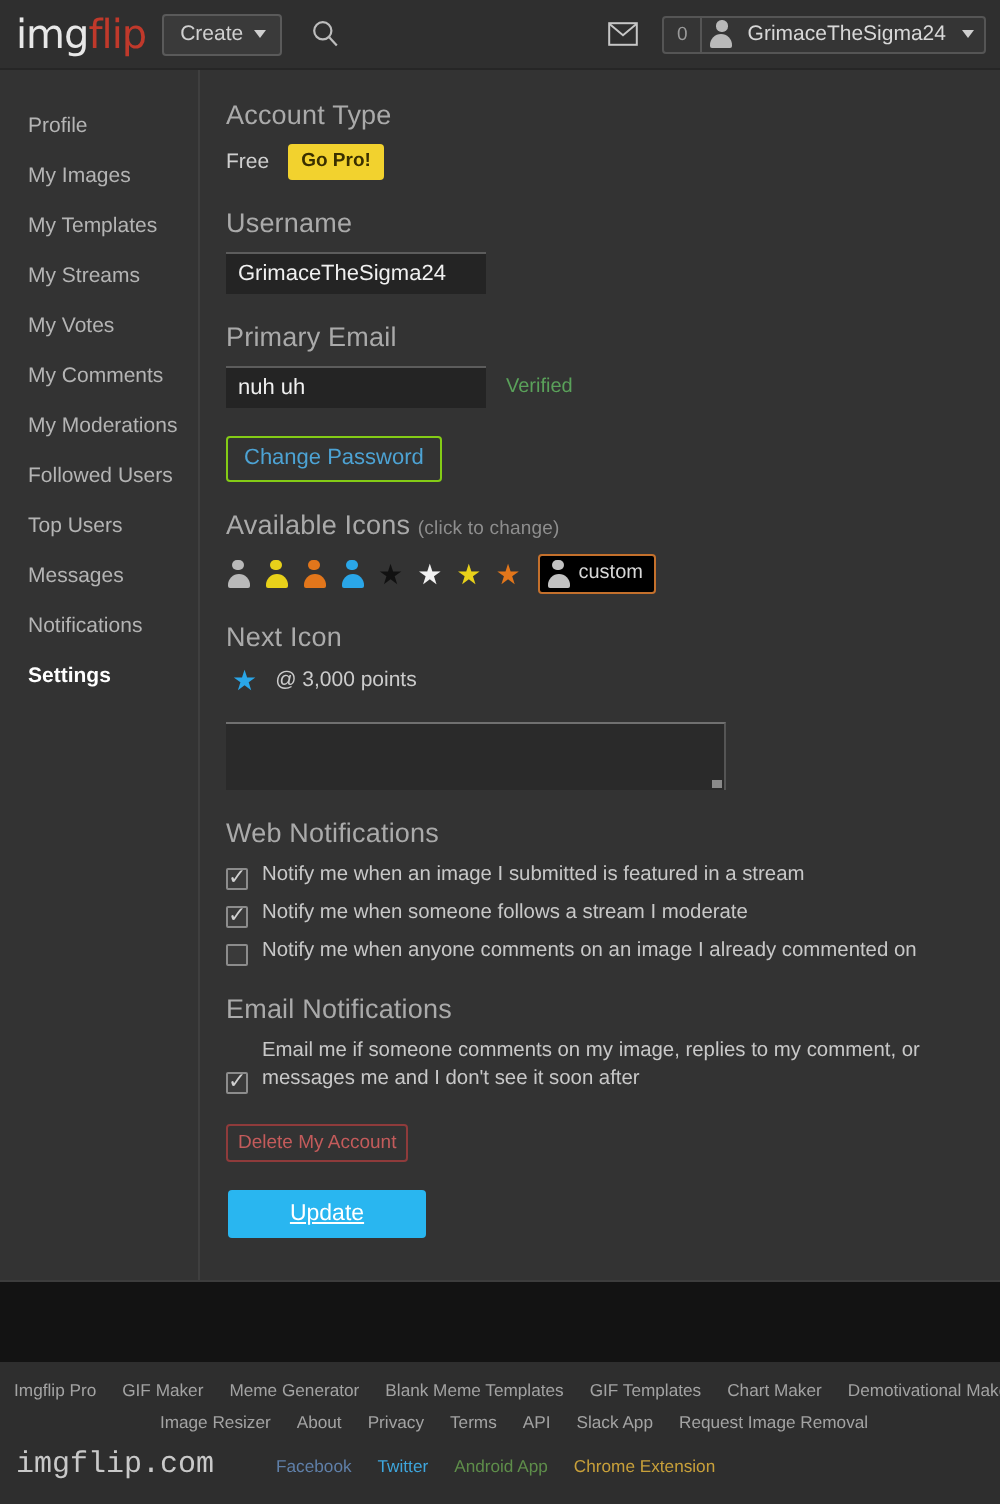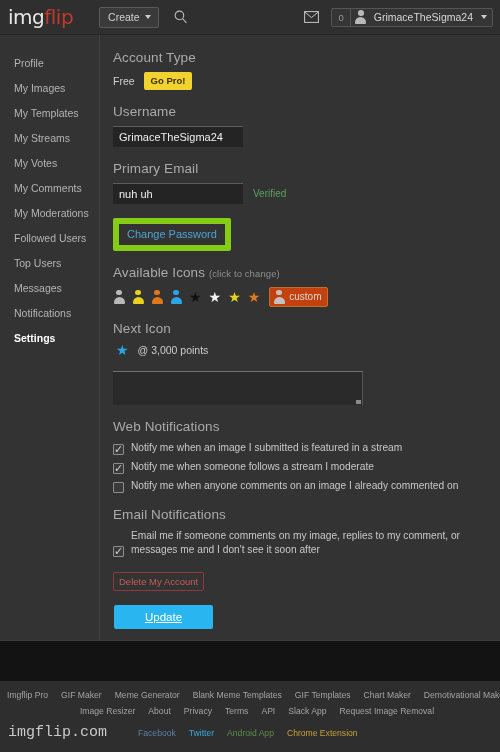--- a/index.html
+++ b/index.html
@@ -19,21 +19,21 @@
     border-bottom: 1px solid #262626;
     display: flex; align-items: center;
   }
   .logo {
     font-size: 20px; letter-spacing: -0.5px; margin-left: 8px;
     font-family: "DejaVu Sans", sans-serif; font-weight: 400;
   }
   .logo .img { color: #e8e8e8; }
   .logo .flip { color: #c0392b; }
   .create-btn {
-    margin-left: 26px; padding: 3px 7px 4px 8px;
+    margin-left: 8px; padding: 3px 7px 4px 8px;
     border: 1px solid #5a5a5a; border-radius: 2px;
     color: #d0d0d0; font-size: 10.5px; background: #3a3a3a;
     display: flex; align-items: center; gap: 5px;
   }
   .caret { width: 0; height: 0; border-left: 3.5px solid transparent;
            border-right: 3.5px solid transparent; border-top: 4px solid #cfcfcf; }
   .search-icon { margin-left: 14px; display: flex; align-items: center; }
   .hdr-right { margin-left: auto; display: flex; align-items: center; margin-right: 7px; gap: 0; }
   .mail-icon { margin-right: 12px; display: flex; align-items: center; }
   .user-box {
@@ -81,36 +81,36 @@
   .txt-input {
     background: #242424; border: none; border-top: 1px solid #5c5c5c;
     color: #f0f0f0; font-size: 11px; height: 21px; width: 130px;
     padding: 0 6px; font-family: "Liberation Sans", sans-serif;
     display: flex; align-items: center;
   }
   .email-row { display: flex; align-items: center; gap: 10px; }
   .verified { color: #5aa15a; font-size: 10px; }
 
   .change-pw {
-    display: inline-block; border: 6px solid #84cc16; border-radius: 2px;
+    display: inline-block; border: 1px solid #84cc16; border-radius: 2px;
     color: #4da3d4; font-size: 11px; padding: 4px 8px 5px 8px; background: #333;
   }
 
   .icon-row { display: flex; align-items: center; gap: 7px; margin-top: 2px; }
   .person { width: 12px; height: 14px; position: relative; display: inline-block; }
   .person .head {
     position: absolute; top: 0; left: 3.2px; width: 5.6px; height: 5.6px; border-radius: 50%;
   }
   .person .body {
     position: absolute; bottom: 0; left: 0.5px; width: 11px; height: 7px;
     border-radius: 5.5px 5.5px 1px 1px;
   }
   .star { font-size: 14px; line-height: 1; }
   .custom-btn {
-    border: 1px solid #c4702c; border-radius: 2px; background: #c2410c;
+    border: 1px solid #c4702c; border-radius: 2px; background: #000000;
     display: flex; align-items: center; gap: 4px; padding: 2px 6px 2px 3px;
     margin-left: 2px;
   }
   .custom-btn .lbl { color: #d8d8d8; font-size: 10px; }
 
   .next-icon-row { display: flex; align-items: center; gap: 9px; margin-left: 3px; }
   .next-pts { color: #cccccc; font-size: 10.5px; }
 
   .tagline-box {
     width: 250px; height: 34px; background: #2a2a2a;

